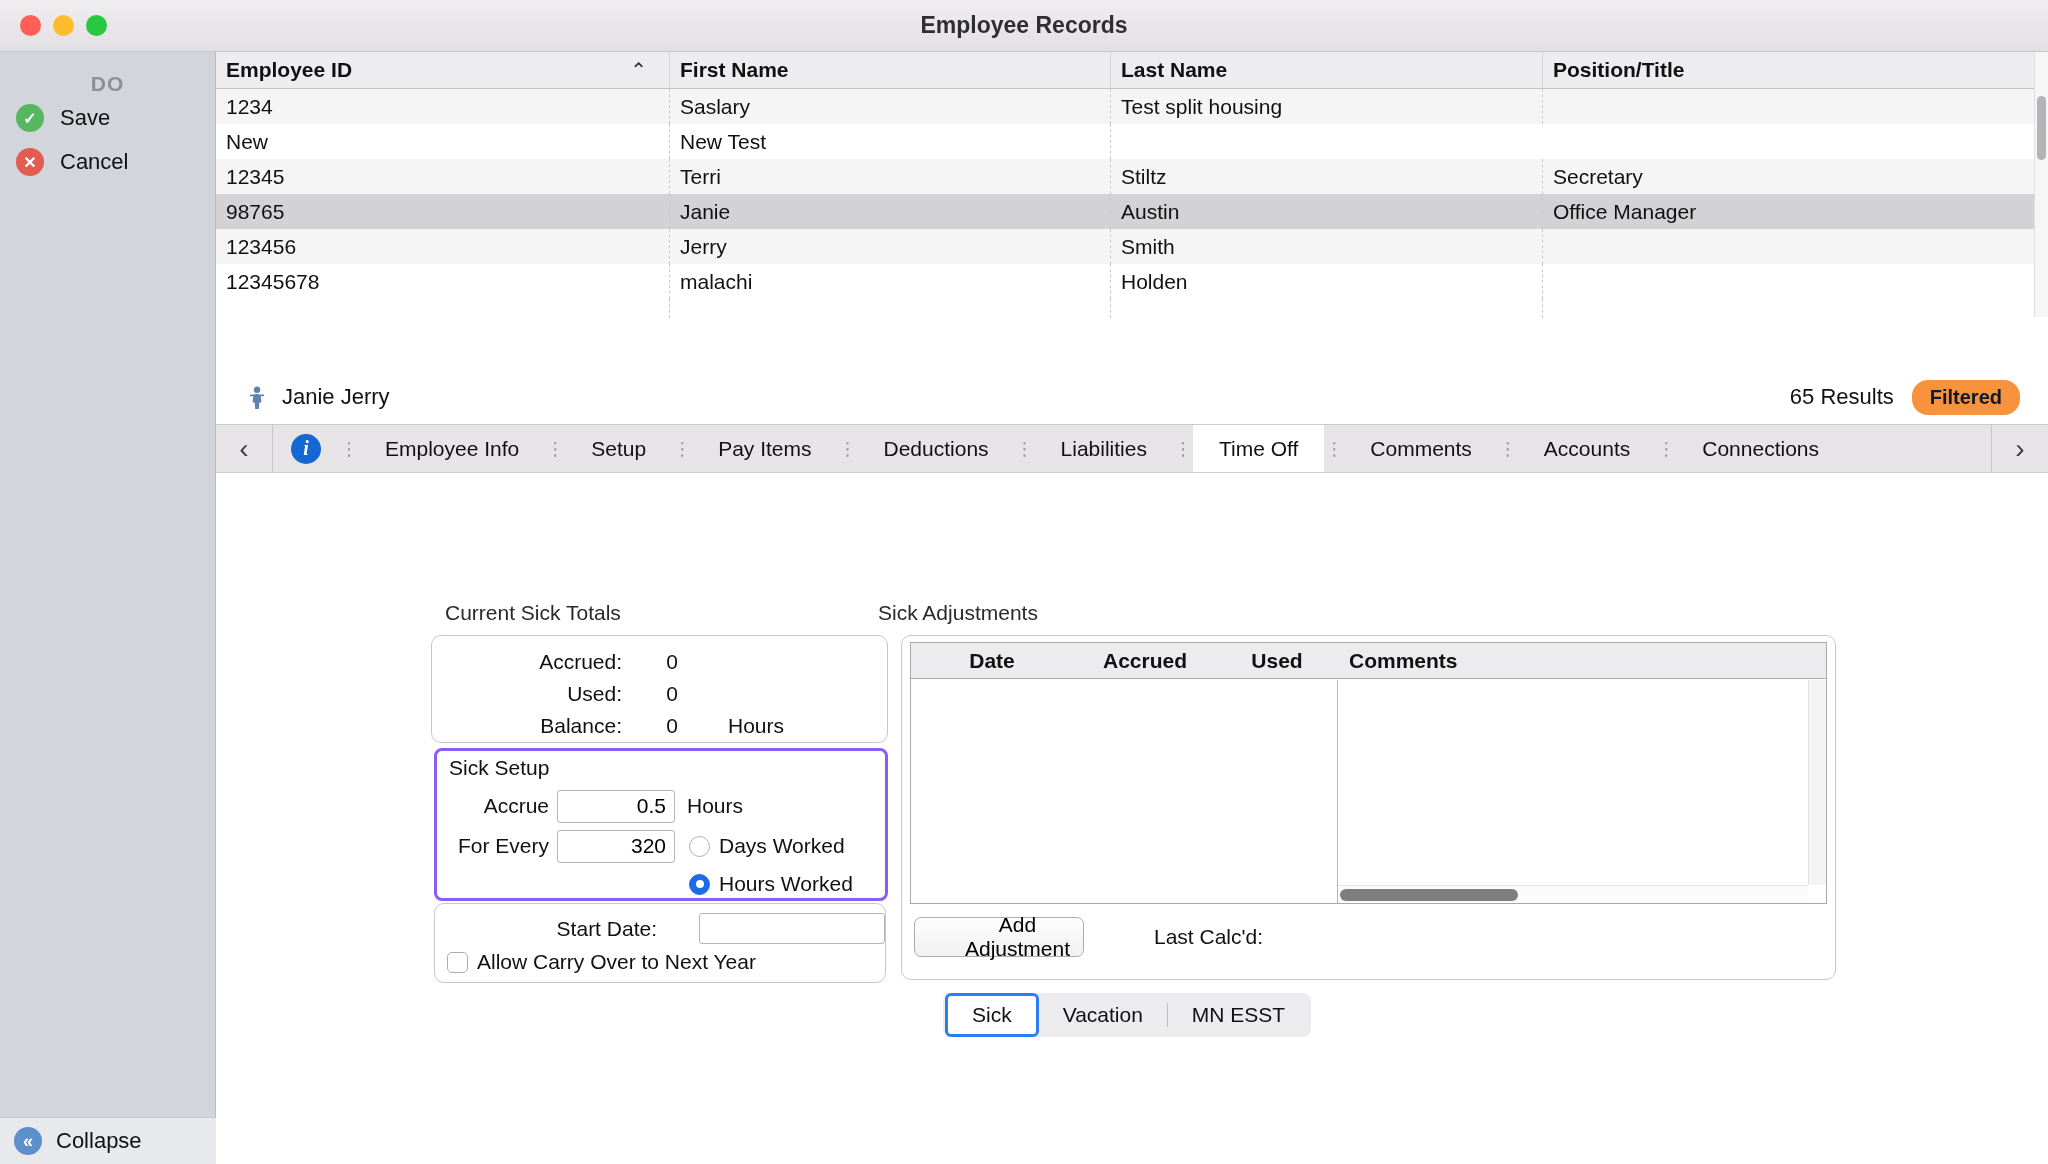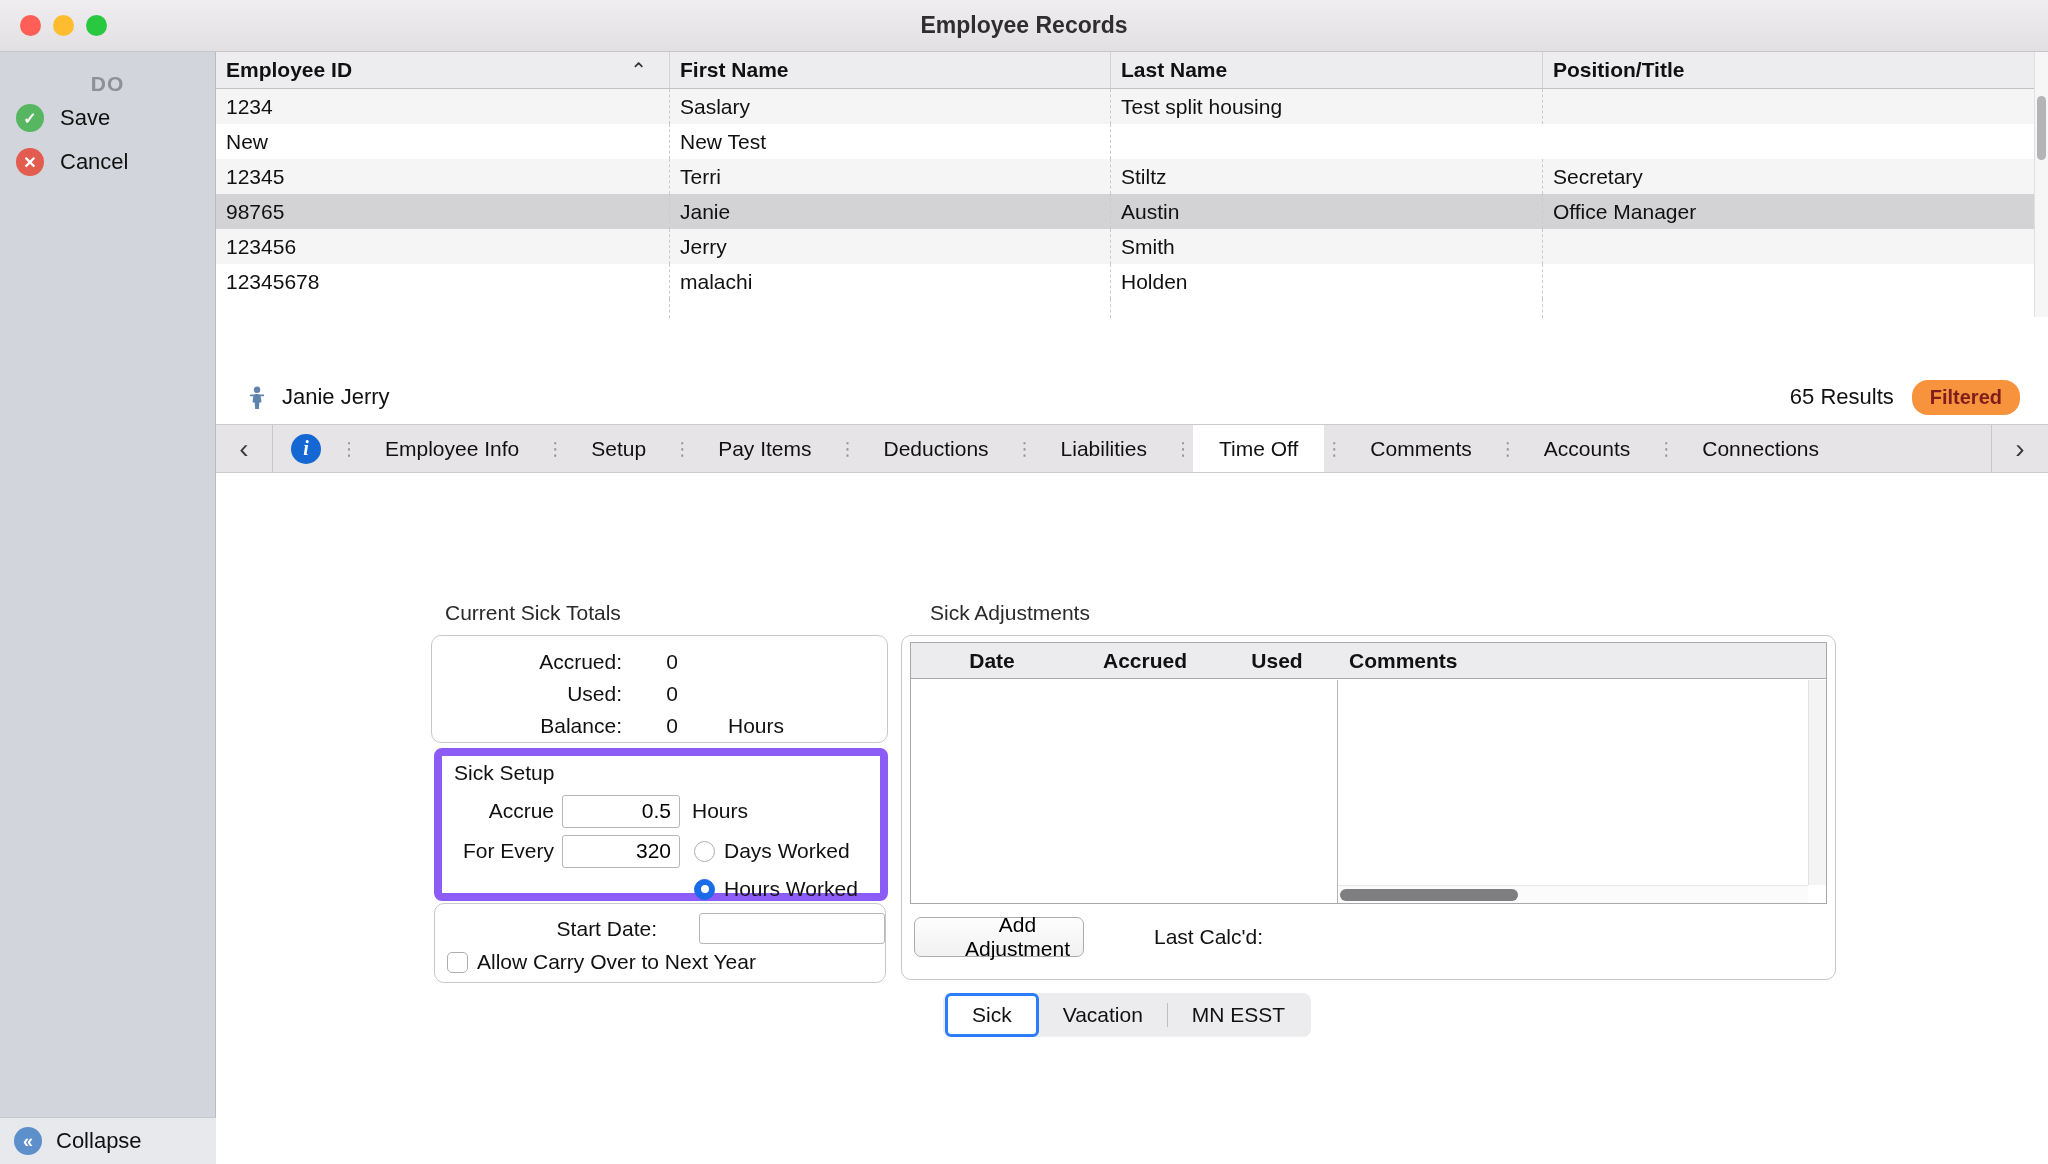--- a/index.html
+++ b/index.html
@@ -62,21 +62,21 @@
     position:absolute; top:0; right:0; bottom:0; width:14px;
     background:#F6F6F6; border-left:1px solid #E0E0E0;
   }
   .v-thumb { position:absolute; top:44px; right:2px; width:9px; height:64px; background:#B4B4B7; border-radius:5px; }
 
   
   .record-bar { position:absolute; top:318px; left:0; right:0; height:54px; background:#fff; display:flex; align-items:center; padding:0 28px; }
   .record-name { font-size:22px; margin-left:12px; }
   .flex-spacer { flex:1; }
   .results-label { font-size:22px; margin-right:18px; }
-  .filter-badge { background:#F6933C; color:#7f1d1d; font-weight:bold; font-size:20px; padding:6px 18px; border-radius:16px; }
+  .filter-badge { background:#F6933C; color:#0f172a; font-weight:bold; font-size:20px; padding:6px 18px; border-radius:16px; }
 
   
   .tab-bar {
     position:absolute; top:372px; left:0; right:0; height:49px;
     background:#E6E4E7; border-top:1px solid #CBCBCB; border-bottom:1px solid #CBCBCB;
     display:flex; align-items:stretch; font-size:21px;
   }
   .tab-nav { width:56px; display:flex; align-items:center; justify-content:center; font-size:28px; color:#3C3C3E; }
   .tab-vdiv { width:1px; background:#C8C8C8; }
   .info-cell { width:66px; display:flex; align-items:center; justify-content:center; }
@@ -94,21 +94,21 @@
   .group-title { position:absolute; font-size:21px; color:#2A2A2C; white-space:nowrap; }
 
   
   .totals-box { position:absolute; left:215px; top:162px; width:457px; height:108px; border:1px solid #C8C8CA; border-radius:10px; padding-top:10px; }
   .total-row { display:grid; grid-template-columns:190px 100px auto; height:32px; align-items:center; font-size:21px; }
   .total-label { text-align:right; }
   .total-value { text-align:center; }
   .total-suffix { padding-left:6px; }
 
   
-  .setup-box { position:absolute; left:218px; top:275px; width:454px; height:153px; border:8px solid #8b5cf6; border-radius:8px; background:#fff; }
+  .setup-box { position:absolute; left:218px; top:275px; width:454px; height:153px; border:3px solid #8b5cf6; border-radius:8px; background:#fff; }
   .setup-title { position:absolute; left:12px; top:5px; font-size:21px; }
   .setup-row { position:absolute; left:12px; display:flex; align-items:center; height:34px; }
   .setup-row.r1 { top:38px; }
   .setup-row.r2 { top:78px; }
   .setup-row.r3 { top:116px; left:252px; }
   .setup-label { width:100px; text-align:right; font-size:21px; margin-right:8px; white-space:nowrap; }
   .num-input { width:118px; height:33px; border:1px solid #B6B6B8; border-radius:3px; font-size:21px; text-align:right; padding:0 8px; font-family:inherit; background:#fff; }
   .suffix { margin-left:12px; font-size:21px; white-space:nowrap; }
   .radio { width:21px; height:21px; border-radius:50%; border:1px solid #ADADAF; background:#fff; margin-left:14px; margin-right:9px; flex:0 0 auto; position:relative; }
   .setup-row.r3 .radio { margin-left:0; }
@@ -331,21 +331,21 @@
       <div class="start-row r1">
         <span class="start-label">Start Date:</span>
         <input class="date-input" value="" style="">
       </div>
       <div class="start-row r2">
         <span class="checkbox"></span>
         <span class="check-label">Allow Carry Over to Next Year</span>
       </div>
     </div>
 
-    <div class="group-title" style="left:714px; top:128px;">Sick Adjustments</div>
+    <div class="group-title" style="left:662px; top:128px;">Sick Adjustments</div>
     <div class="adj-box">
       <div class="adj-table">
         <div class="adj-head">
           <div class="adj-th">Date</div>
           <div class="adj-th">Accrued</div>
           <div class="adj-th">Used</div>
           <div class="adj-th left">Comments</div>
         </div>
         <div class="adj-body">
           <div class="comments-col">

